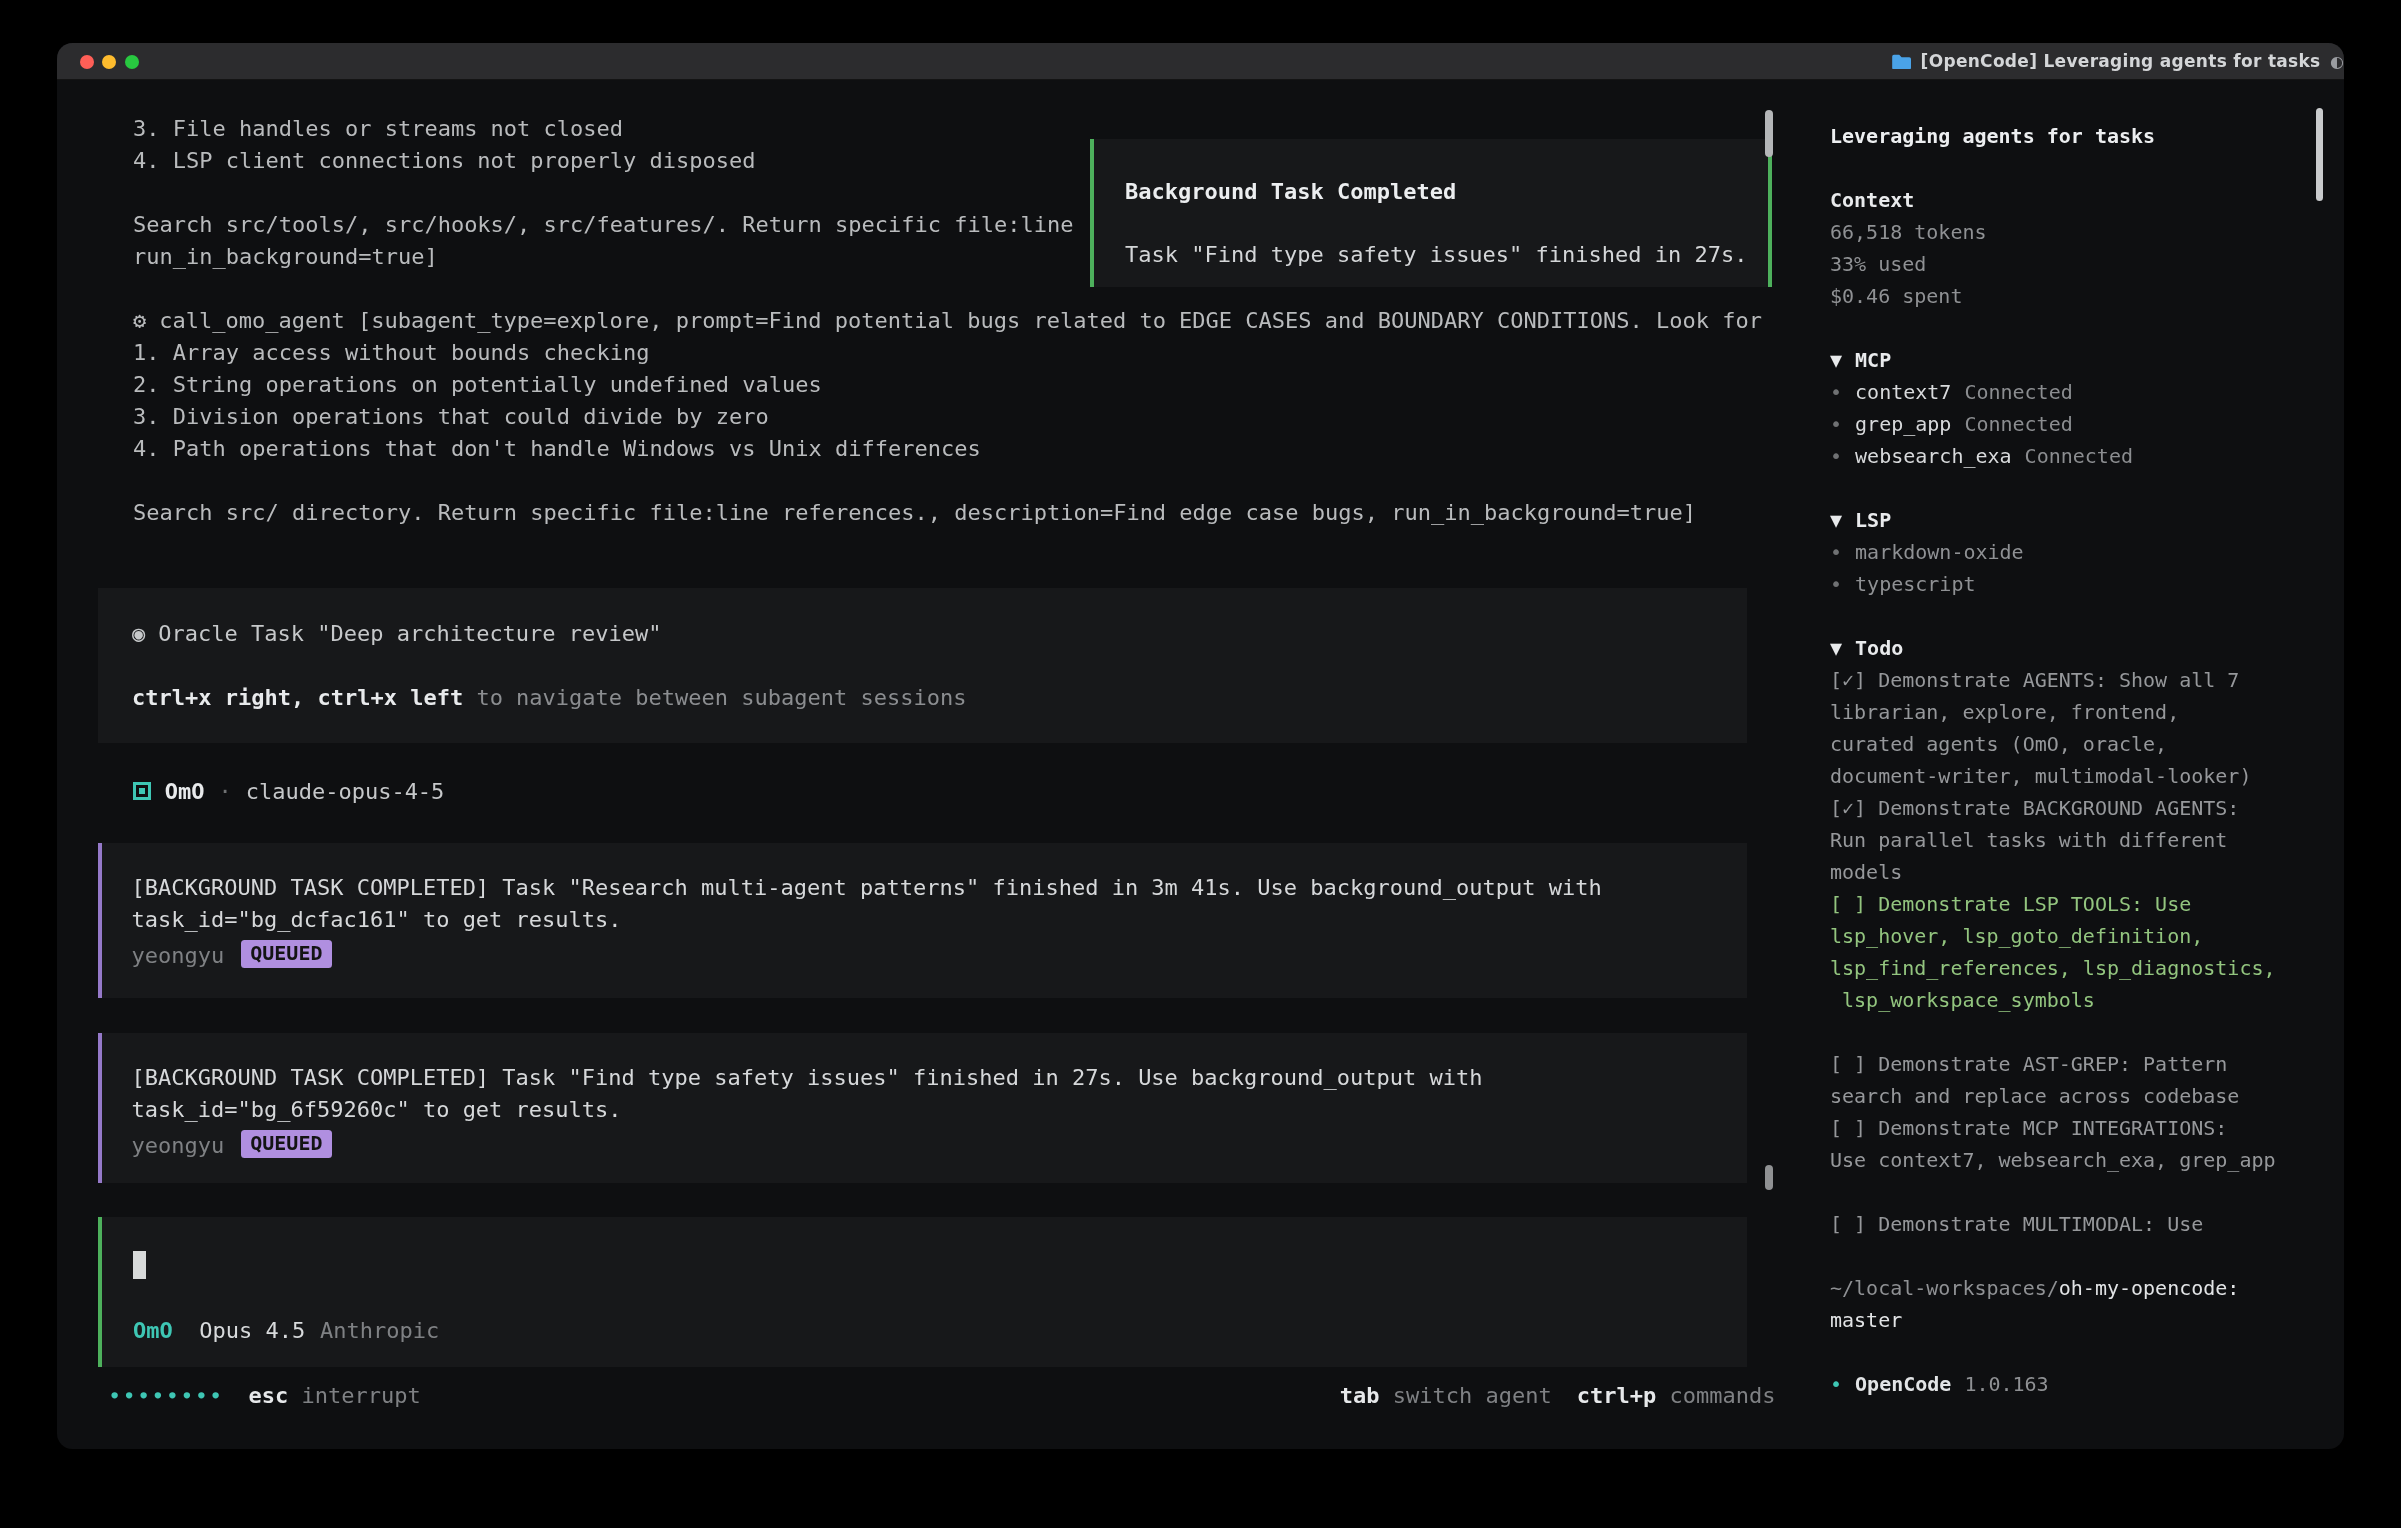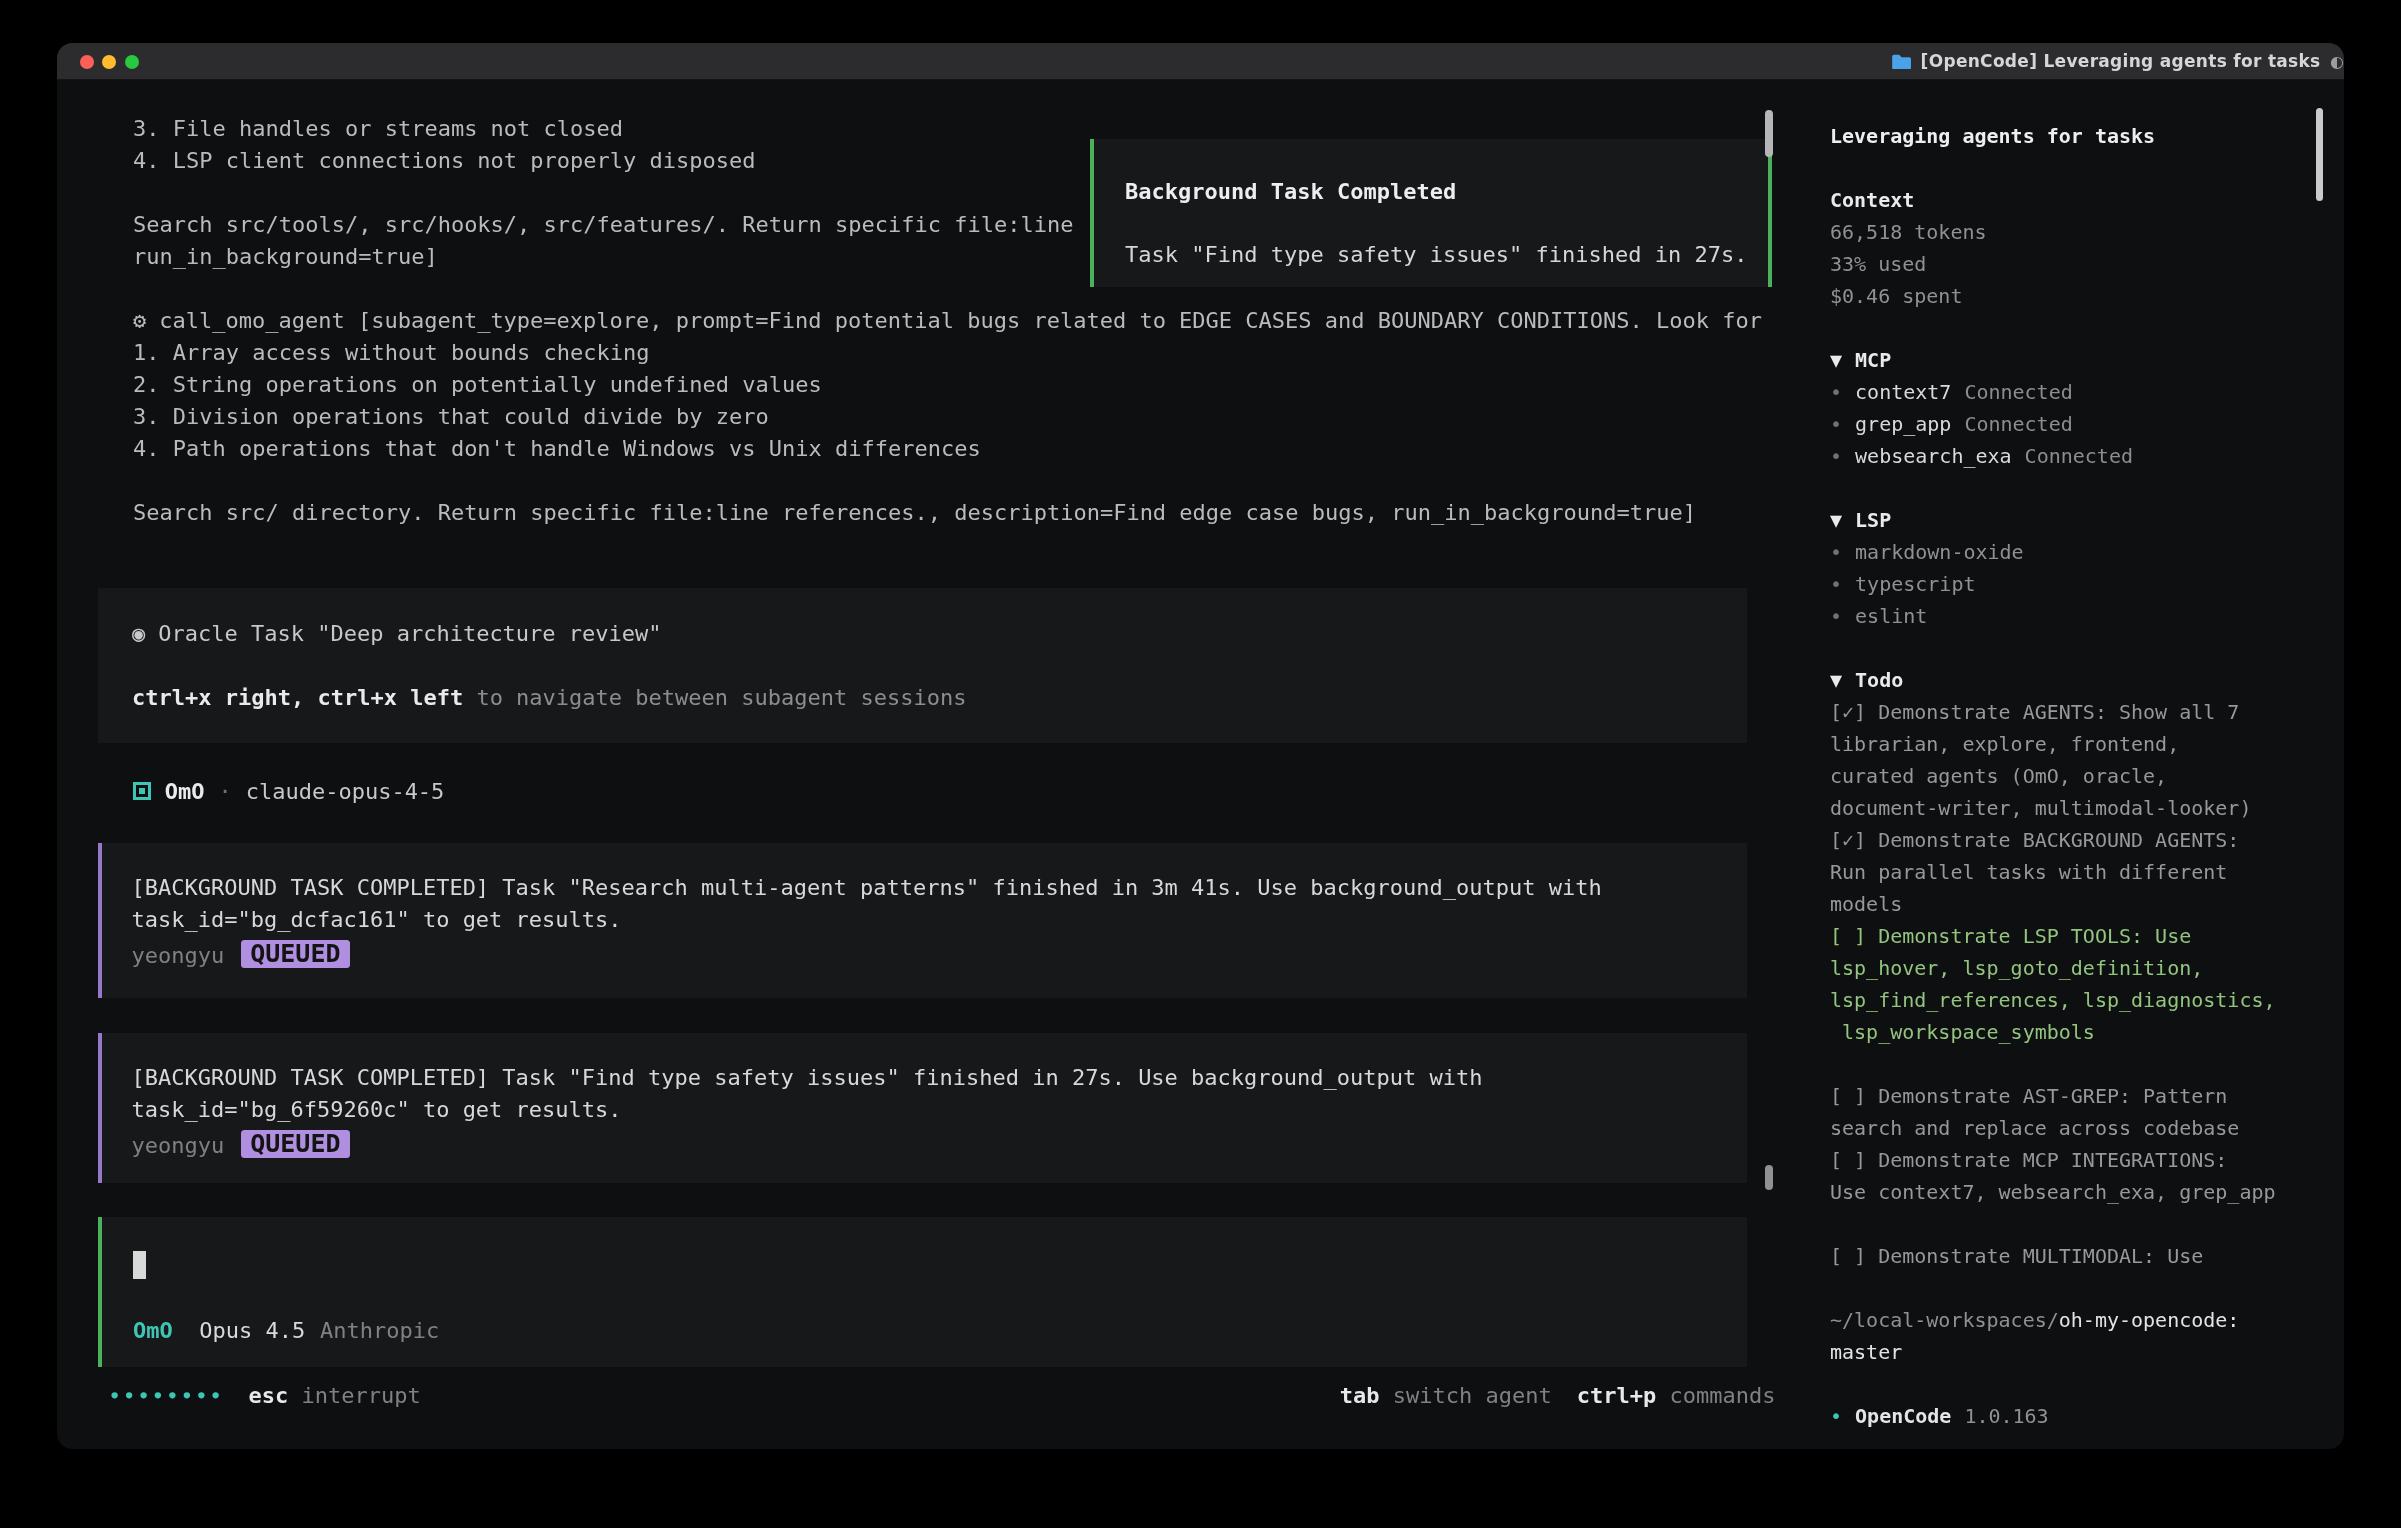--- a/index.html
+++ b/index.html
@@ -80,21 +80,21 @@
     border-left:4.7px solid var(--accent-purple,#9579c9);
     padding:29px 0 0 29.5px;
   }
   .task.msg1 { top:763px; height:155px; }
   .task.msg2 { top:953px; height:150px; }
   .task-line { height:32px; line-height:32px; color:#d6d8da; white-space:pre; }
   .task-meta { height:32px; display:flex; align-items:flex-end; }
   .task-author { color:#7f8184; }
   .badge {
     margin-left:16.5px; background:var(--badge-purple,#b08fe0); color:#141414;
-    font-weight:bold; font-size:25px; line-height:19.5px; padding:4.1px 9.5px; border-radius:3.5px;
+    font-weight:bold; font-size:20px; line-height:19.5px; padding:4.1px 9.5px; border-radius:3.5px;
   }
 
   
   .input-box {
     position:absolute; left:41px; top:1137px; width:1649px; height:150px;
     background:#17181a; border-left:4.7px solid var(--accent-green,#4db05c);
   }
   .cursor { position:absolute; left:31px; top:34px; width:13px; height:28px; background:#d8dada; }
   .input-meta { position:absolute; left:31px; top:97px; height:32px; display:flex; align-items:center; }
   .input-agent { color:var(--accent-teal,#3ec6b4); font-weight:bold; }
@@ -249,21 +249,20 @@
 
         <div class="sb-line sb-head"><span class="tri">▼</span><span>MCP</span></div>
         <div class="sb-line"><span class="bullet">•</span><span class="sb-name">context7</span><span class="sb-status">Connected</span></div>
         <div class="sb-line"><span class="bullet">•</span><span class="sb-name">grep_app</span><span class="sb-status">Connected</span></div>
         <div class="sb-line"><span class="bullet">•</span><span class="sb-name">websearch_exa</span><span class="sb-status">Connected</span></div>
         <div class="sb-gap"></div>
 
         <div class="sb-line sb-head"><span class="tri">▼</span><span>LSP</span></div>
         <div class="sb-line"><span class="bullet">•</span><span class="sb-dim">markdown-oxide</span></div>
         <div class="sb-line"><span class="bullet">•</span><span class="sb-dim">typescript</span></div>
-        <div class="sb-line"><span class="bullet">•</span><span class="sb-dim">eslint</span></div>
         <div class="sb-gap"></div>
 
         <div class="sb-line sb-head"><span class="tri">▼</span><span>Todo</span></div>
         <div class="sb-line todo-line">[✓] Demonstrate AGENTS: Show all 7</div>
         <div class="sb-line todo-line">librarian, explore, frontend,</div>
         <div class="sb-line todo-line">curated agents (OmO, oracle,</div>
         <div class="sb-line todo-line">document-writer, multimodal-looker)</div>
         <div class="sb-line todo-line">[✓] Demonstrate BACKGROUND AGENTS:</div>
         <div class="sb-line todo-line">Run parallel tasks with different</div>
         <div class="sb-line todo-line">models</div>

